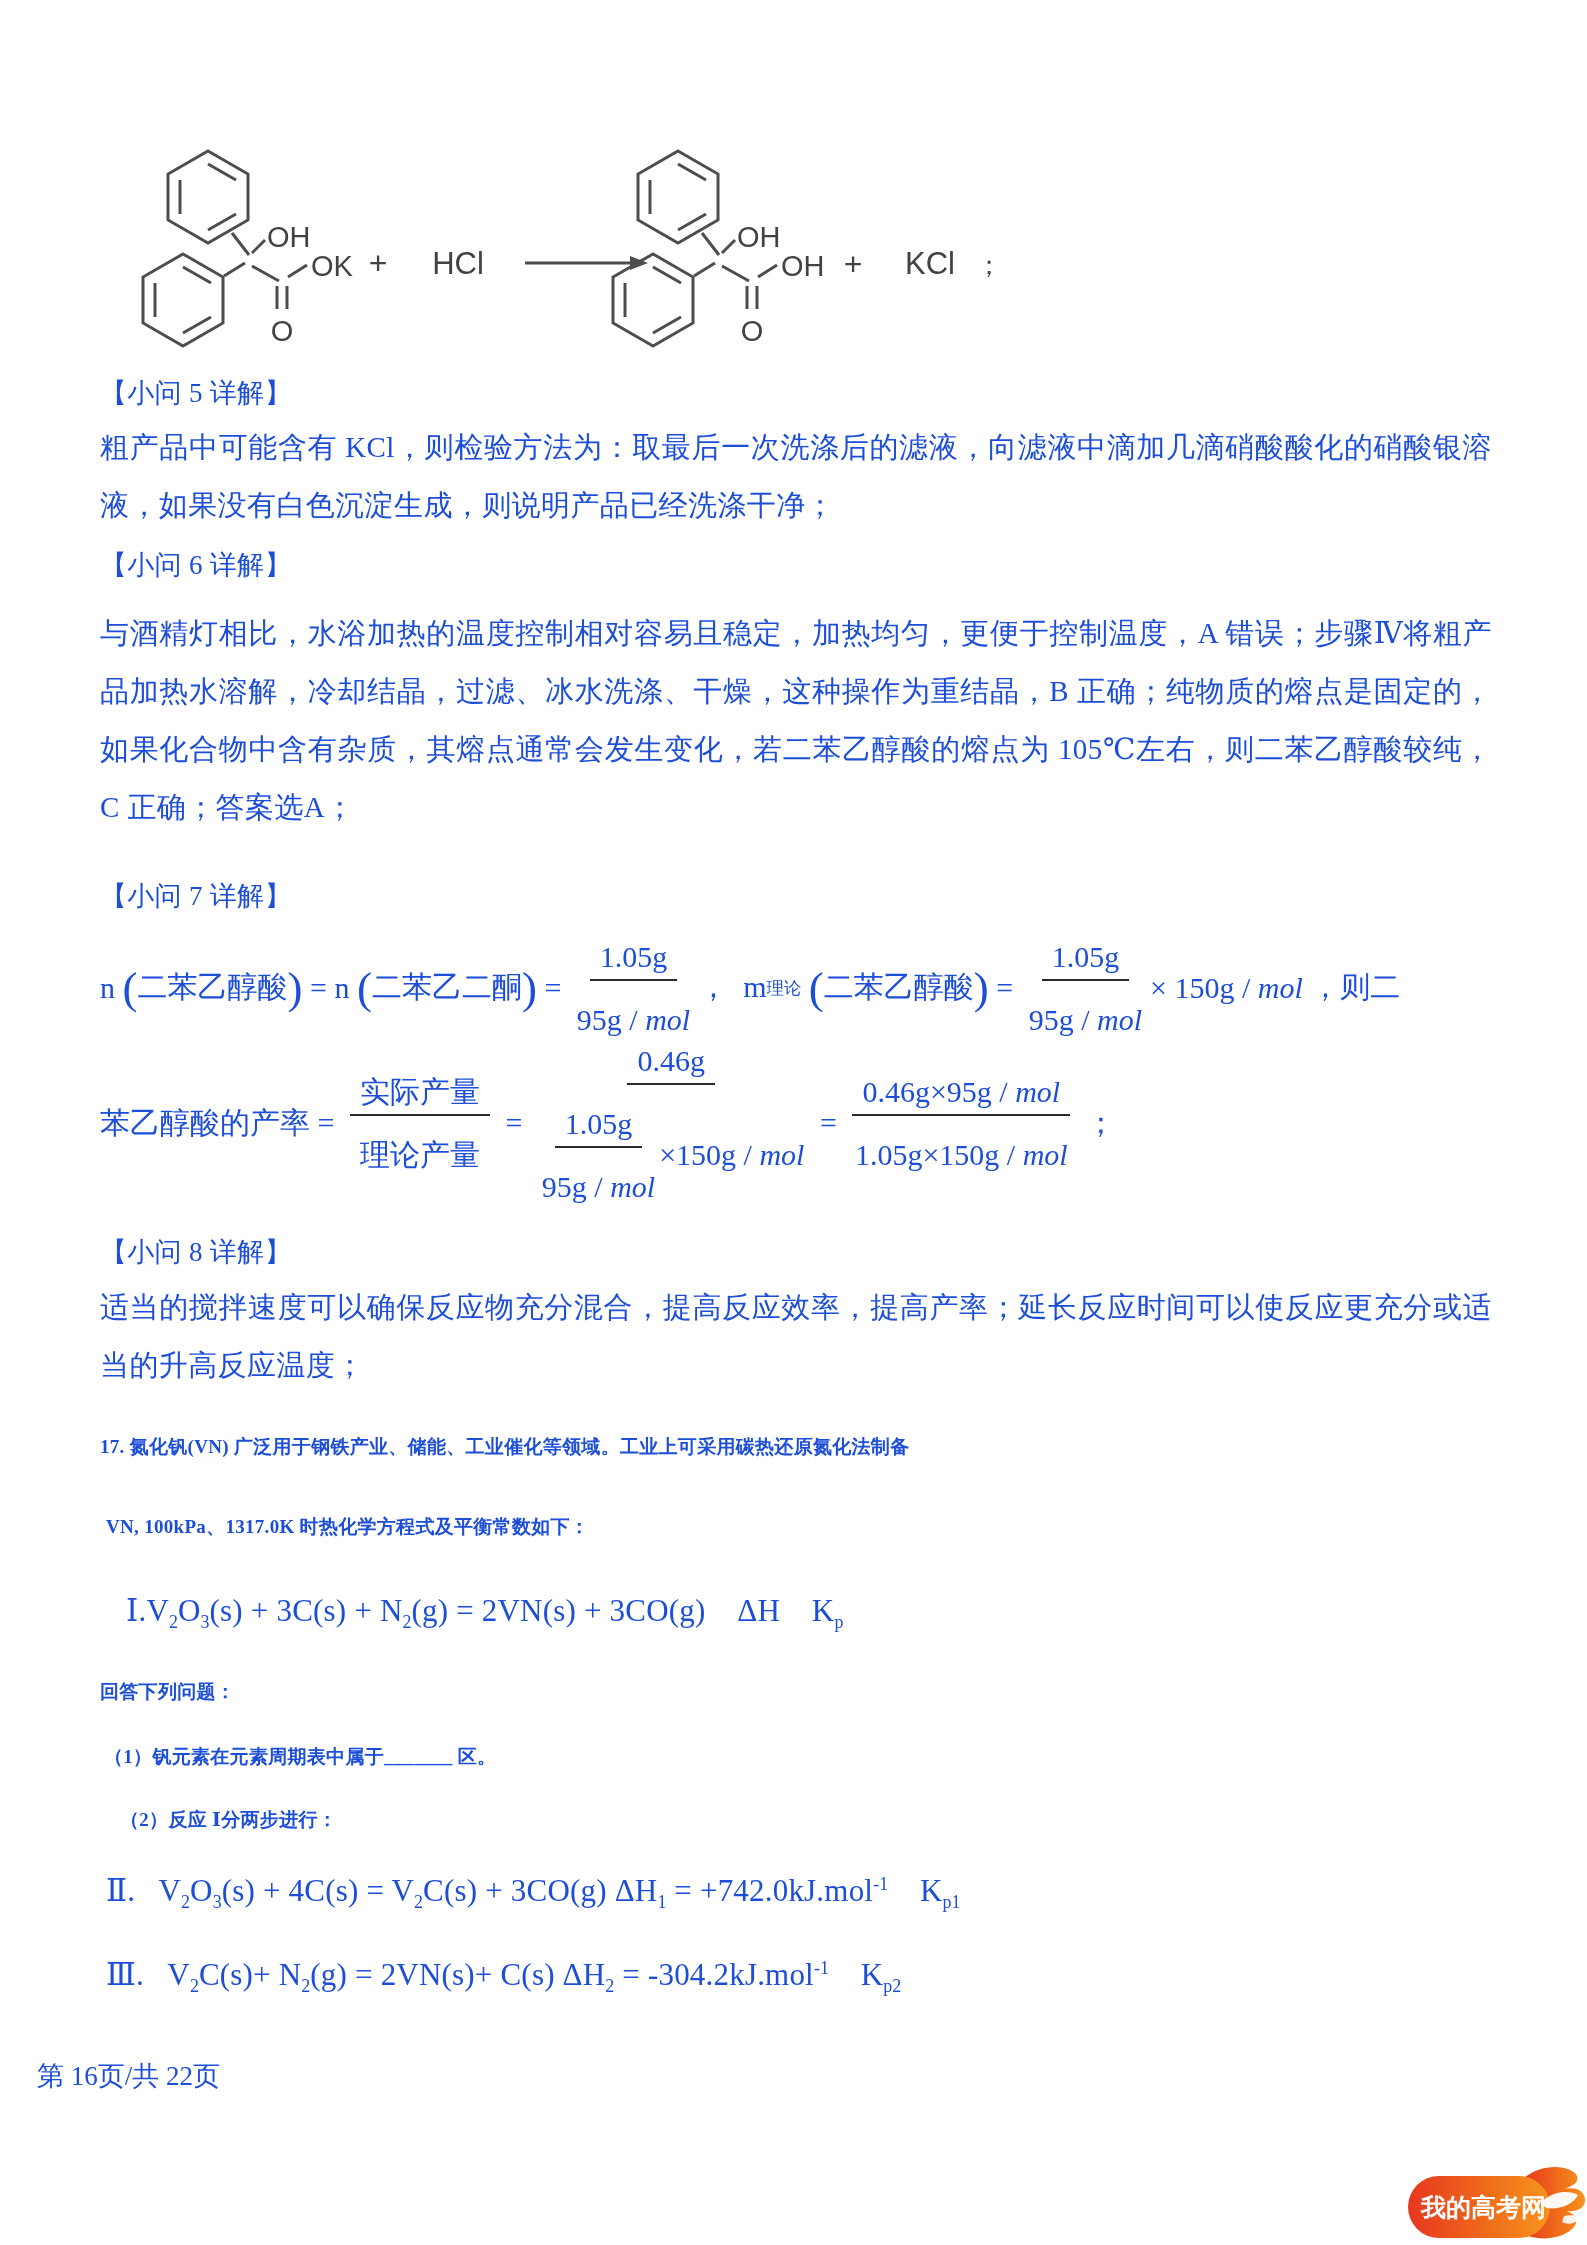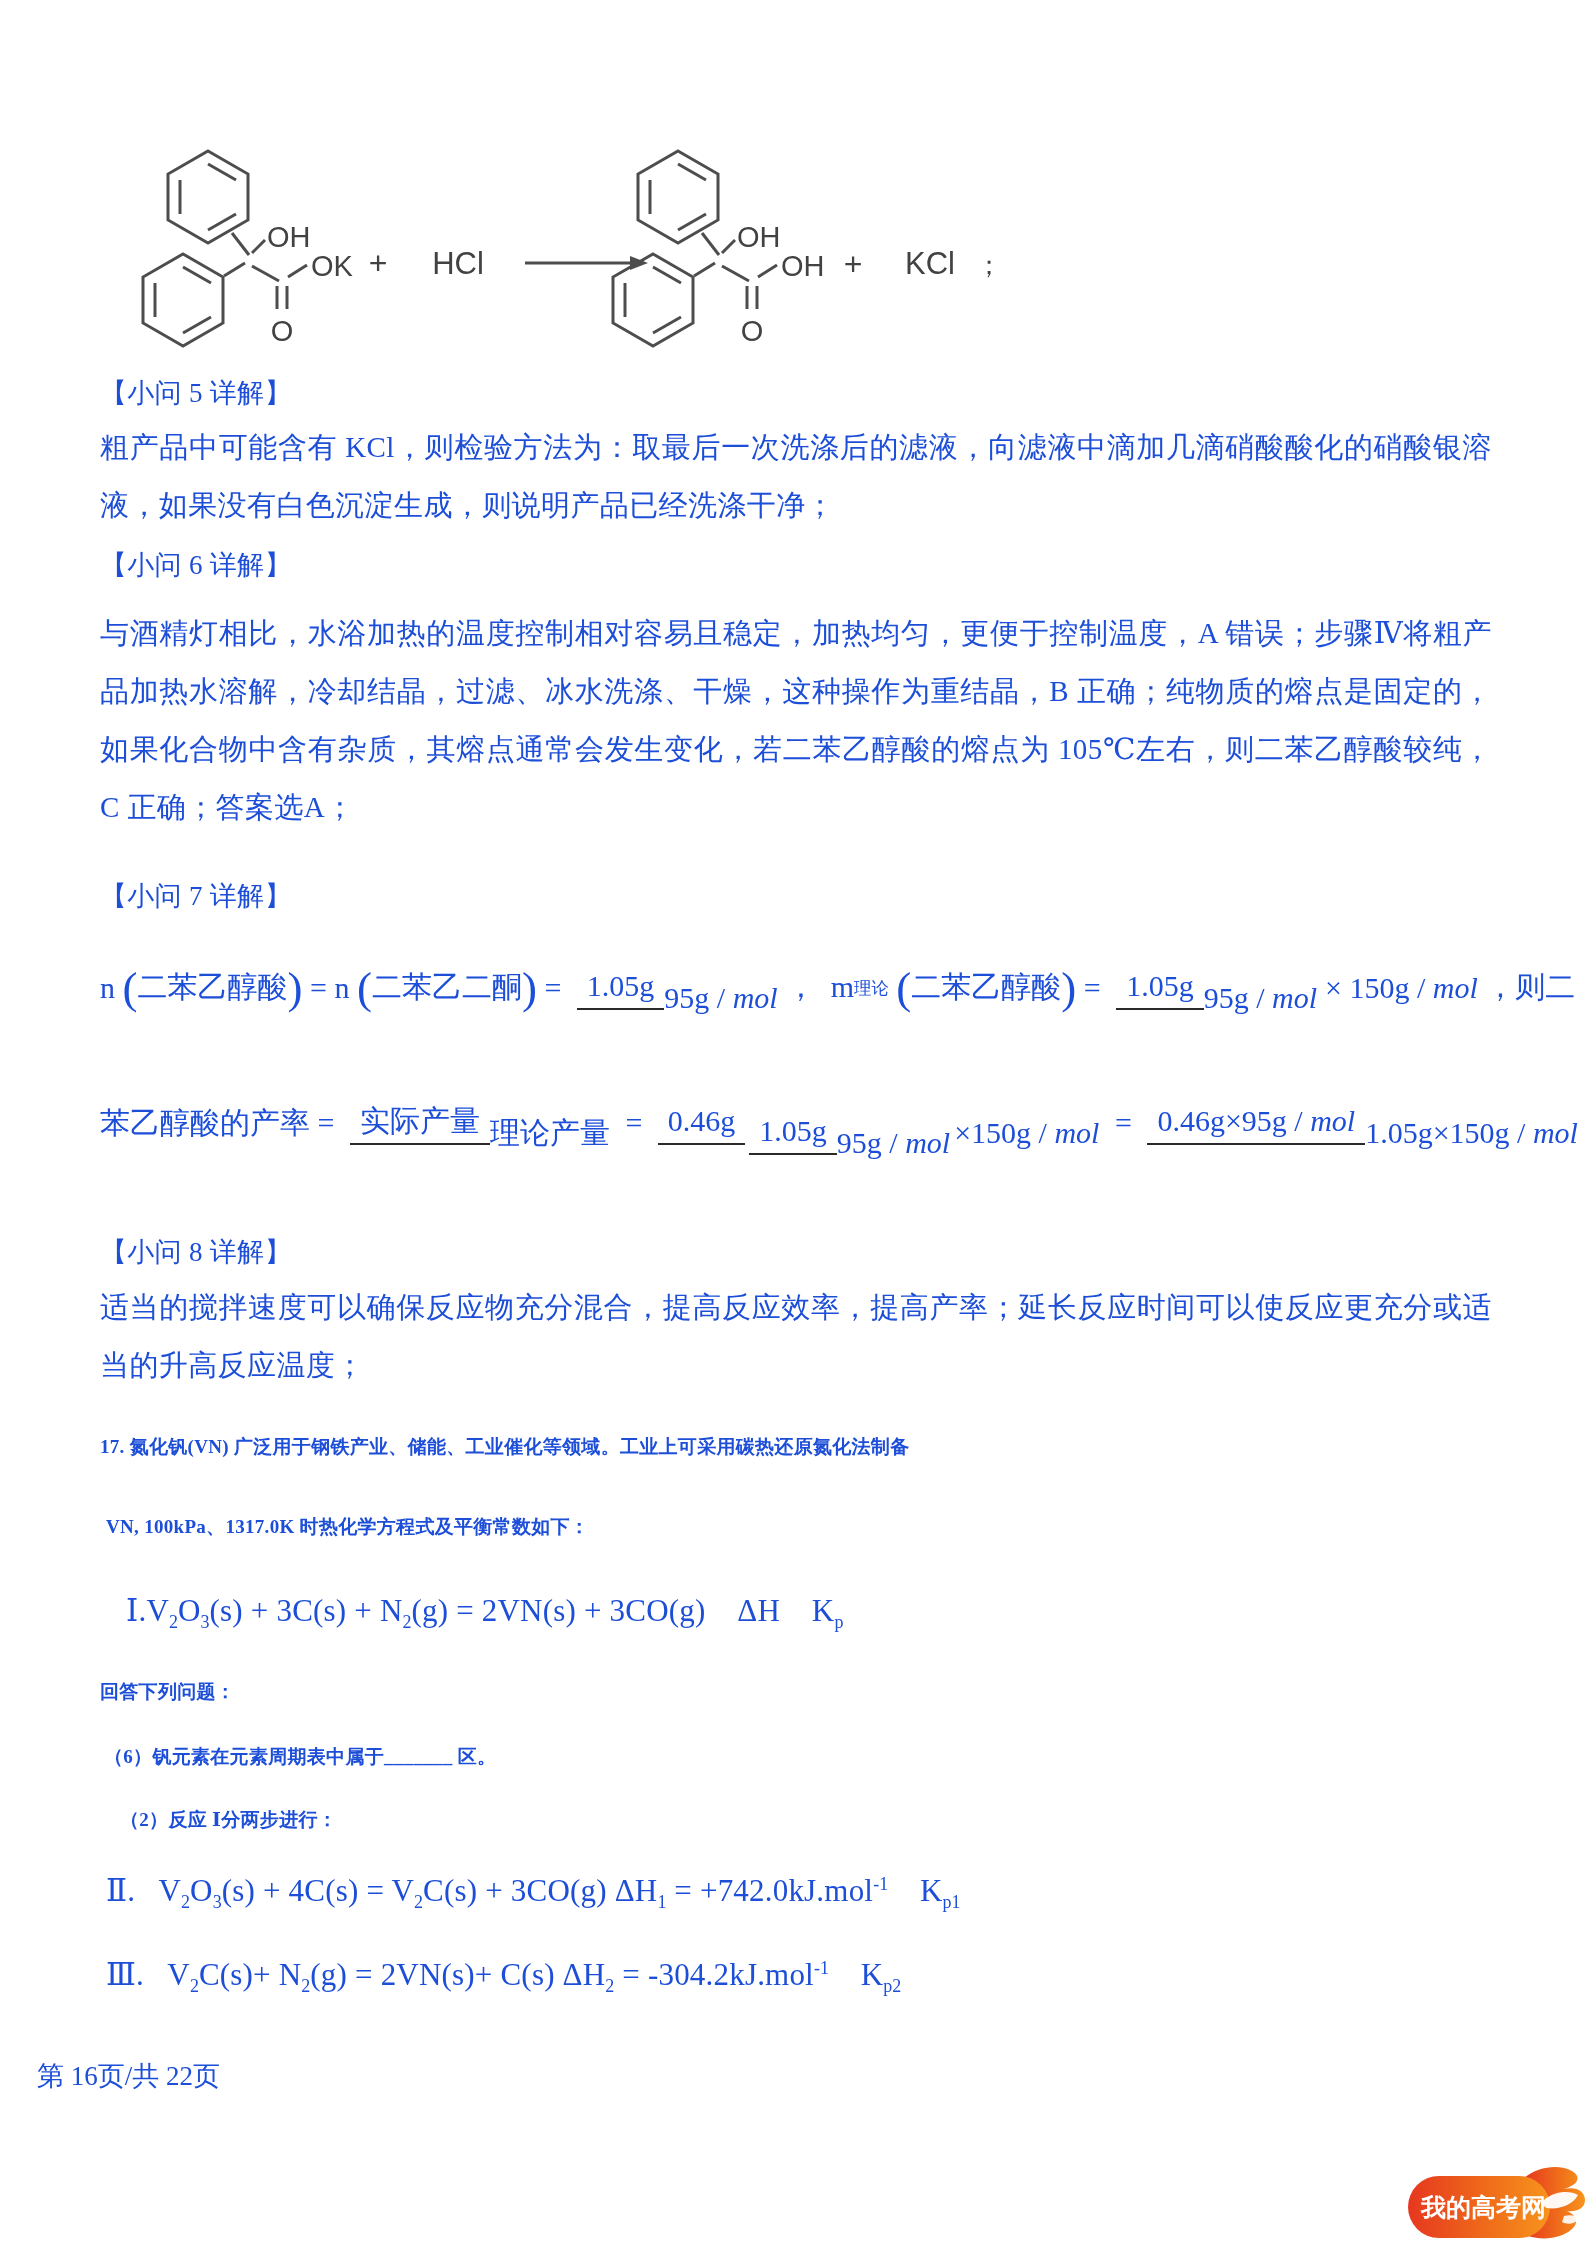--- a/index.html
+++ b/index.html
@@ -34,21 +34,21 @@
   .eq sub,.fline sub{font-size:0.58em;vertical-align:-0.4em;letter-spacing:0;}
   .eq sup,.fline sup{font-size:0.58em;vertical-align:0.6em;letter-spacing:0;}
   .fline{
     position:absolute;left:100px;
     font-size:30px;
     display:flex;align-items:center;flex-wrap:nowrap;
     white-space:pre;
   }
   .fline i{font-style:italic;}
   .frac{
-    display:inline-flex;flex-direction:row;align-items:center;
+    display:inline-flex;flex-direction:column;align-items:center;
     vertical-align:middle;margin:0 8px;line-height:1.3;text-align:center;
   }
   .frac .num{border-bottom:2.5px solid #2a2a2a;padding:0 10px 3px 10px;display:inline-flex;align-items:center;}
   .frac .den{padding-top:19px;display:inline-flex;align-items:center;}
   .frac .frac{margin:0 4px;}
   .bigp{font-size:1.5em;line-height:0;vertical-align:-0.1em;font-weight:400;}
   .footer{
     position:absolute;left:0;top:2048px;width:100%;
     text-align:left;font-size:27px;line-height:57px;margin-left:37px;
   }
@@ -125,21 +125,21 @@
   <div class="fline" style="top:925px;height:125px"><span>n </span><span class="bigp">(</span><span>二苯乙醇酸</span><span class="bigp">)</span><span> = n </span><span class="bigp">(</span><span>二苯乙二酮</span><span class="bigp">)</span><span> = </span><span class="frac"><span class="num"><span>1.05g</span></span><span class="den"><span>95g / </span><i>mol</i></span></span><span>，  m</span><sub>理论</sub><span> </span><span class="bigp">(</span><span>二苯乙醇酸</span><span class="bigp">)</span><span> = </span><span class="frac"><span class="num"><span>1.05g</span></span><span class="den"><span>95g / </span><i>mol</i></span></span><span>× 150g / </span><i>mol</i><span> ，则二</span></div>
   <div class="fline" style="top:1048px;height:150px"><span>苯乙醇酸的产率 = </span><span class="frac"><span class="num"><span>实际产量</span></span><span class="den"><span>理论产量</span></span></span><span> = </span><span class="frac"><span class="num"><span>0.46g</span></span><span class="den"><span class="frac"><span class="num"><span>1.05g</span></span><span class="den"><span>95g / </span><i>mol</i></span></span><span>×150g / </span><i>mol</i></span></span><span> = </span><span class="frac"><span class="num"><span>0.46g×95g / </span><i>mol</i></span><span class="den"><span>1.05g×150g / </span><i>mol</i></span></span><span> ；</span></div>
 
   <div class="hdr" style="top:1224px">【小问 8 详解】</div>
   <div class="block" style="top:1278px">适当的搅拌速度可以确保反应物充分混合，提高反应效率，提高产率；延长反应时间可以使反应更充分或适当的升高反应温度；</div>
 
   <div class="line" style="top:1418px">17. 氮化钒(VN) 广泛用于钢铁产业、储能、工业催化等领域。工业上可采用碳热还原氮化法制备</div>
   <div class="line" style="top:1498px;left:106px">VN, 100kPa、1317.0K 时热化学方程式及平衡常数如下：</div>
   <div class="eq" style="top:1592px;left:126px"><span>Ⅰ.V</span><sub>2</sub><span>O</span><sub>3</sub><span>(s) + 3C(s) + N</span><sub>2</sub><span>(g) = 2VN(s) + 3CO(g)    ΔH    K</span><sub>p</sub></div>
   <div class="line" style="top:1663px">回答下列问题：</div>
-  <div class="line" style="top:1728px;left:104px">（6）钒元素在元素周期表中属于_______ 区。</div>
+  <div class="line" style="top:1728px;left:104px">（1）钒元素在元素周期表中属于_______ 区。</div>
   <div class="line" style="top:1791px;left:120px">（2）反应 Ⅰ分两步进行：</div>
   <div class="eq" style="top:1872px;left:106px"><span>Ⅱ.   V</span><sub>2</sub><span>O</span><sub>3</sub><span>(s) + 4C(s) = V</span><sub>2</sub><span>C(s) + 3CO(g) ΔH</span><sub>1</sub><span> = +742.0kJ.mol</span><sup>-1</sup><span>    K</span><sub>p1</sub></div>
   <div class="eq" style="top:1956px;left:106px"><span>Ⅲ.   V</span><sub>2</sub><span>C(s)+ N</span><sub>2</sub><span>(g) = 2VN(s)+ C(s) ΔH</span><sub>2</sub><span> = -304.2kJ.mol</span><sup>-1</sup><span>    K</span><sub>p2</sub></div>
 
   <div class="footer">第 16页/共 22页</div>
 
   <svg class="logo" width="181" height="79" viewBox="0 0 181 79">
     <defs>
       <linearGradient id="lg" x1="0" y1="0" x2="1" y2="0">
         <stop offset="0" stop-color="#e6371f"></stop>

